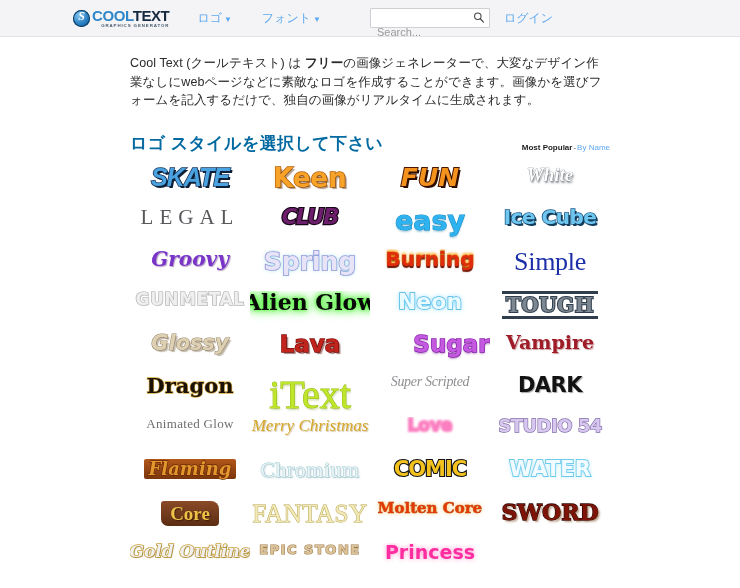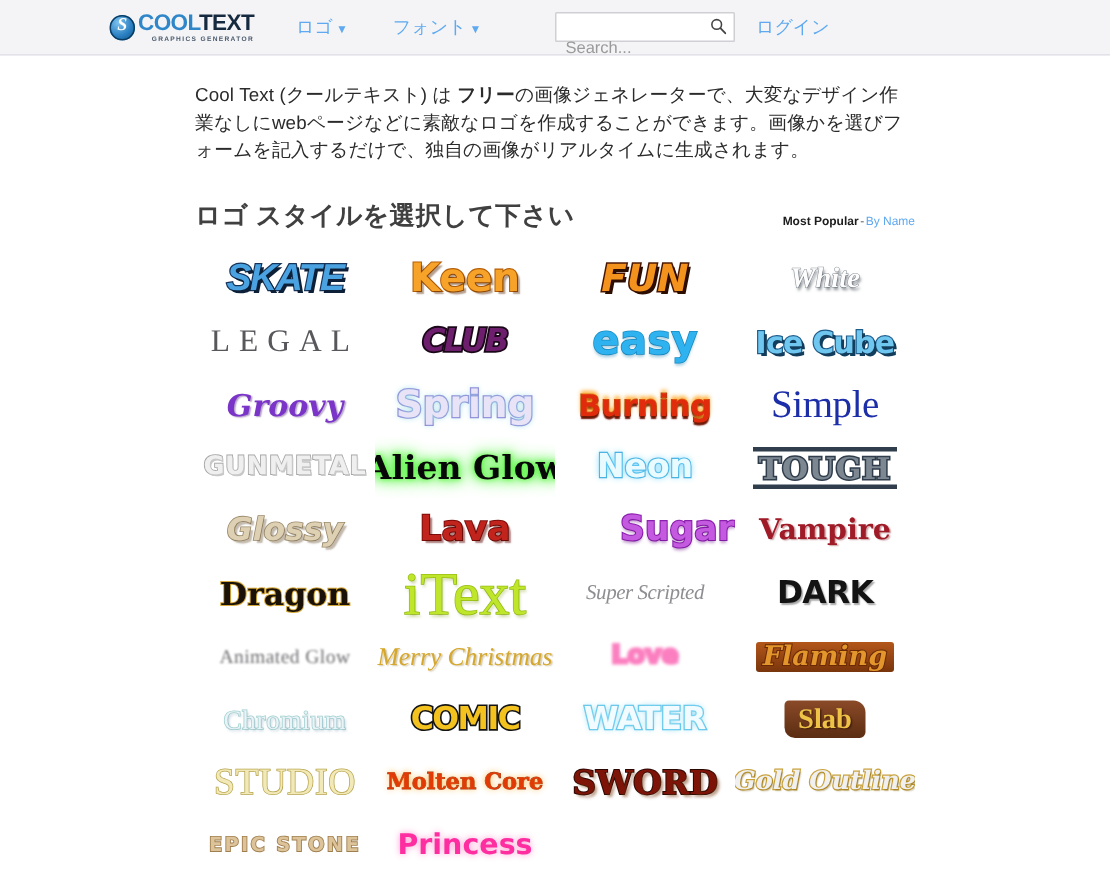--- a/index.html
+++ b/index.html
@@ -147,38 +147,38 @@
   #section-head {
     display: flex;
     align-items: flex-end;
     justify-content: space-between;
     margin-top: 22px;
     padding-bottom: 2px;
   }
   #section-title {
     font-size: 17px;
     font-weight: bold;
-    color: #404040;
+    color: #0369a1;
     letter-spacing: 0.4px;
   }
   #sort-links { font-size: 8px; color: #2b2b2b; white-space: nowrap; padding-bottom: 3px; }
   #sort-links .active { font-weight: bold; color: #1d1d1d; }
   #sort-links .sep { color: #555; margin: 0 1px; }
   #sort-links a { color: #5ea9ef; text-decoration: none; cursor: pointer; }
 
   
   #grid {
     display: grid;
     grid-template-columns: repeat(4, 1fr);
     grid-auto-rows: 42px;
     margin-top: 8px;
   }
   .cell {
     display: flex;
-    align-items: center;
+    align-items: flex-start;
     justify-content: center;
     overflow: hidden;
     cursor: pointer;
   }
   .lg { line-height: 1; white-space: nowrap; display: inline-block; }
 
   
   .s-skate{font-family:"Liberation Sans",sans-serif;font-weight:bold;font-size:25px;font-style:italic;letter-spacing:-1px;
     color:#4aa3e0;-webkit-text-stroke:1.6px #16335a;paint-order:stroke fill;text-shadow:2px 2px 0 #0d2038;}
   .s-keen{font-family:"DejaVu Sans",sans-serif;font-weight:bold;font-size:26px;color:#f7a228;
@@ -230,21 +230,21 @@
   .s-animglow{font-family:"Liberation Serif",serif;font-size:13px;color:#6e6e72;filter:blur(.7px);letter-spacing:.3px;}
   .s-merryxmas{font-family:"Liberation Serif",serif;font-style:italic;font-size:17px;color:#d5a72c;
     text-shadow:1px 1px 1px rgba(120,90,10,.35);}
   .s-love{font-family:"DejaVu Sans",sans-serif;font-weight:bold;font-size:17px;color:#fb7fc0;
     filter:blur(1.1px);-webkit-text-stroke:2px #fb7fc0;paint-order:stroke fill;}
   .s-studio54{font-family:"DejaVu Sans",sans-serif;font-weight:bold;font-size:18px;color:#d8c8f0;
     -webkit-text-stroke:1.3px #7f6aa8;paint-order:stroke fill;letter-spacing:-.5px;}
   .s-flaming{font-family:"DejaVu Serif",serif;font-weight:bold;font-style:italic;font-size:18px;color:#e3962c;
     -webkit-text-stroke:1.4px #6b2a05;paint-order:stroke fill;background:linear-gradient(#b3571a,#79350c);
     -webkit-background-clip:border-box;padding:1px 5px;border-radius:2px;}
-  .s-chromium{font-family:"Liberation Serif",serif;font-size:18px;color:#eaf3f6;
+  .s-chromium{font-family:"Liberation Serif",serif;font-size:22px;color:#eaf3f6;
     -webkit-text-stroke:1px #9fd0cf;paint-order:stroke fill;letter-spacing:.5px;text-shadow:1px 1px 2px rgba(140,170,190,.6);}
   .s-comic{font-family:"DejaVu Sans",sans-serif;font-weight:bold;font-size:21px;color:#f4c21f;
     -webkit-text-stroke:2.2px #141414;paint-order:stroke fill;letter-spacing:-1px;}
   .s-water{font-family:"DejaVu Sans",sans-serif;font-weight:bold;font-size:21px;color:#f2fbff;
     -webkit-text-stroke:1.8px #5fc3e8;paint-order:stroke fill;text-shadow:0 0 4px #8fdcf5;}
   .s-slab{font-family:"Liberation Serif",serif;font-weight:bold;font-size:19px;color:#edc247;
     background:linear-gradient(#8a4a28,#5b2d12);padding:3px 9px;border-radius:3px 8px 4px 7px;
     text-shadow:1px 1px 1px rgba(40,15,0,.6);}
   .s-fantasy{font-family:"Liberation Serif",serif;font-size:25px;color:#f2e9b8;
     -webkit-text-stroke:1px #b6a34a;paint-order:stroke fill;letter-spacing:.5px;}
@@ -385,36 +385,39 @@
       <div class="cell">
         <span class="lg s-animglow">Animated Glow</span>
       </div>
       <div class="cell">
         <span class="lg s-merryxmas">Merry Christmas</span>
       </div>
       <div class="cell">
         <span class="lg s-love">Love</span>
       </div>
       <div class="cell">
+        <span class="lg s-studio54">STUDIO 54</span>
+      </div>
+      <div class="cell">
         <span class="lg s-flaming">Flaming</span>
       </div>
       <div class="cell">
         <span class="lg s-chromium">Chromium</span>
       </div>
       <div class="cell">
         <span class="lg s-comic">COMIC</span>
       </div>
       <div class="cell">
         <span class="lg s-water">WATER</span>
       </div>
       <div class="cell">
-        <span class="lg s-slab">Slab</span>
-      </div>
-      <div class="cell">
-        <span class="lg s-fantasy">STUDIO</span>
+        <span class="lg s-slab">Core</span>
+      </div>
+      <div class="cell">
+        <span class="lg s-fantasy">FANTASY</span>
       </div>
       <div class="cell">
         <span class="lg s-moltencore">Molten Core</span>
       </div>
       <div class="cell">
         <span class="lg s-sword">SWORD</span>
       </div>
       <div class="cell">
         <span class="lg s-goldoutline">Gold Outline</span>
       </div>

